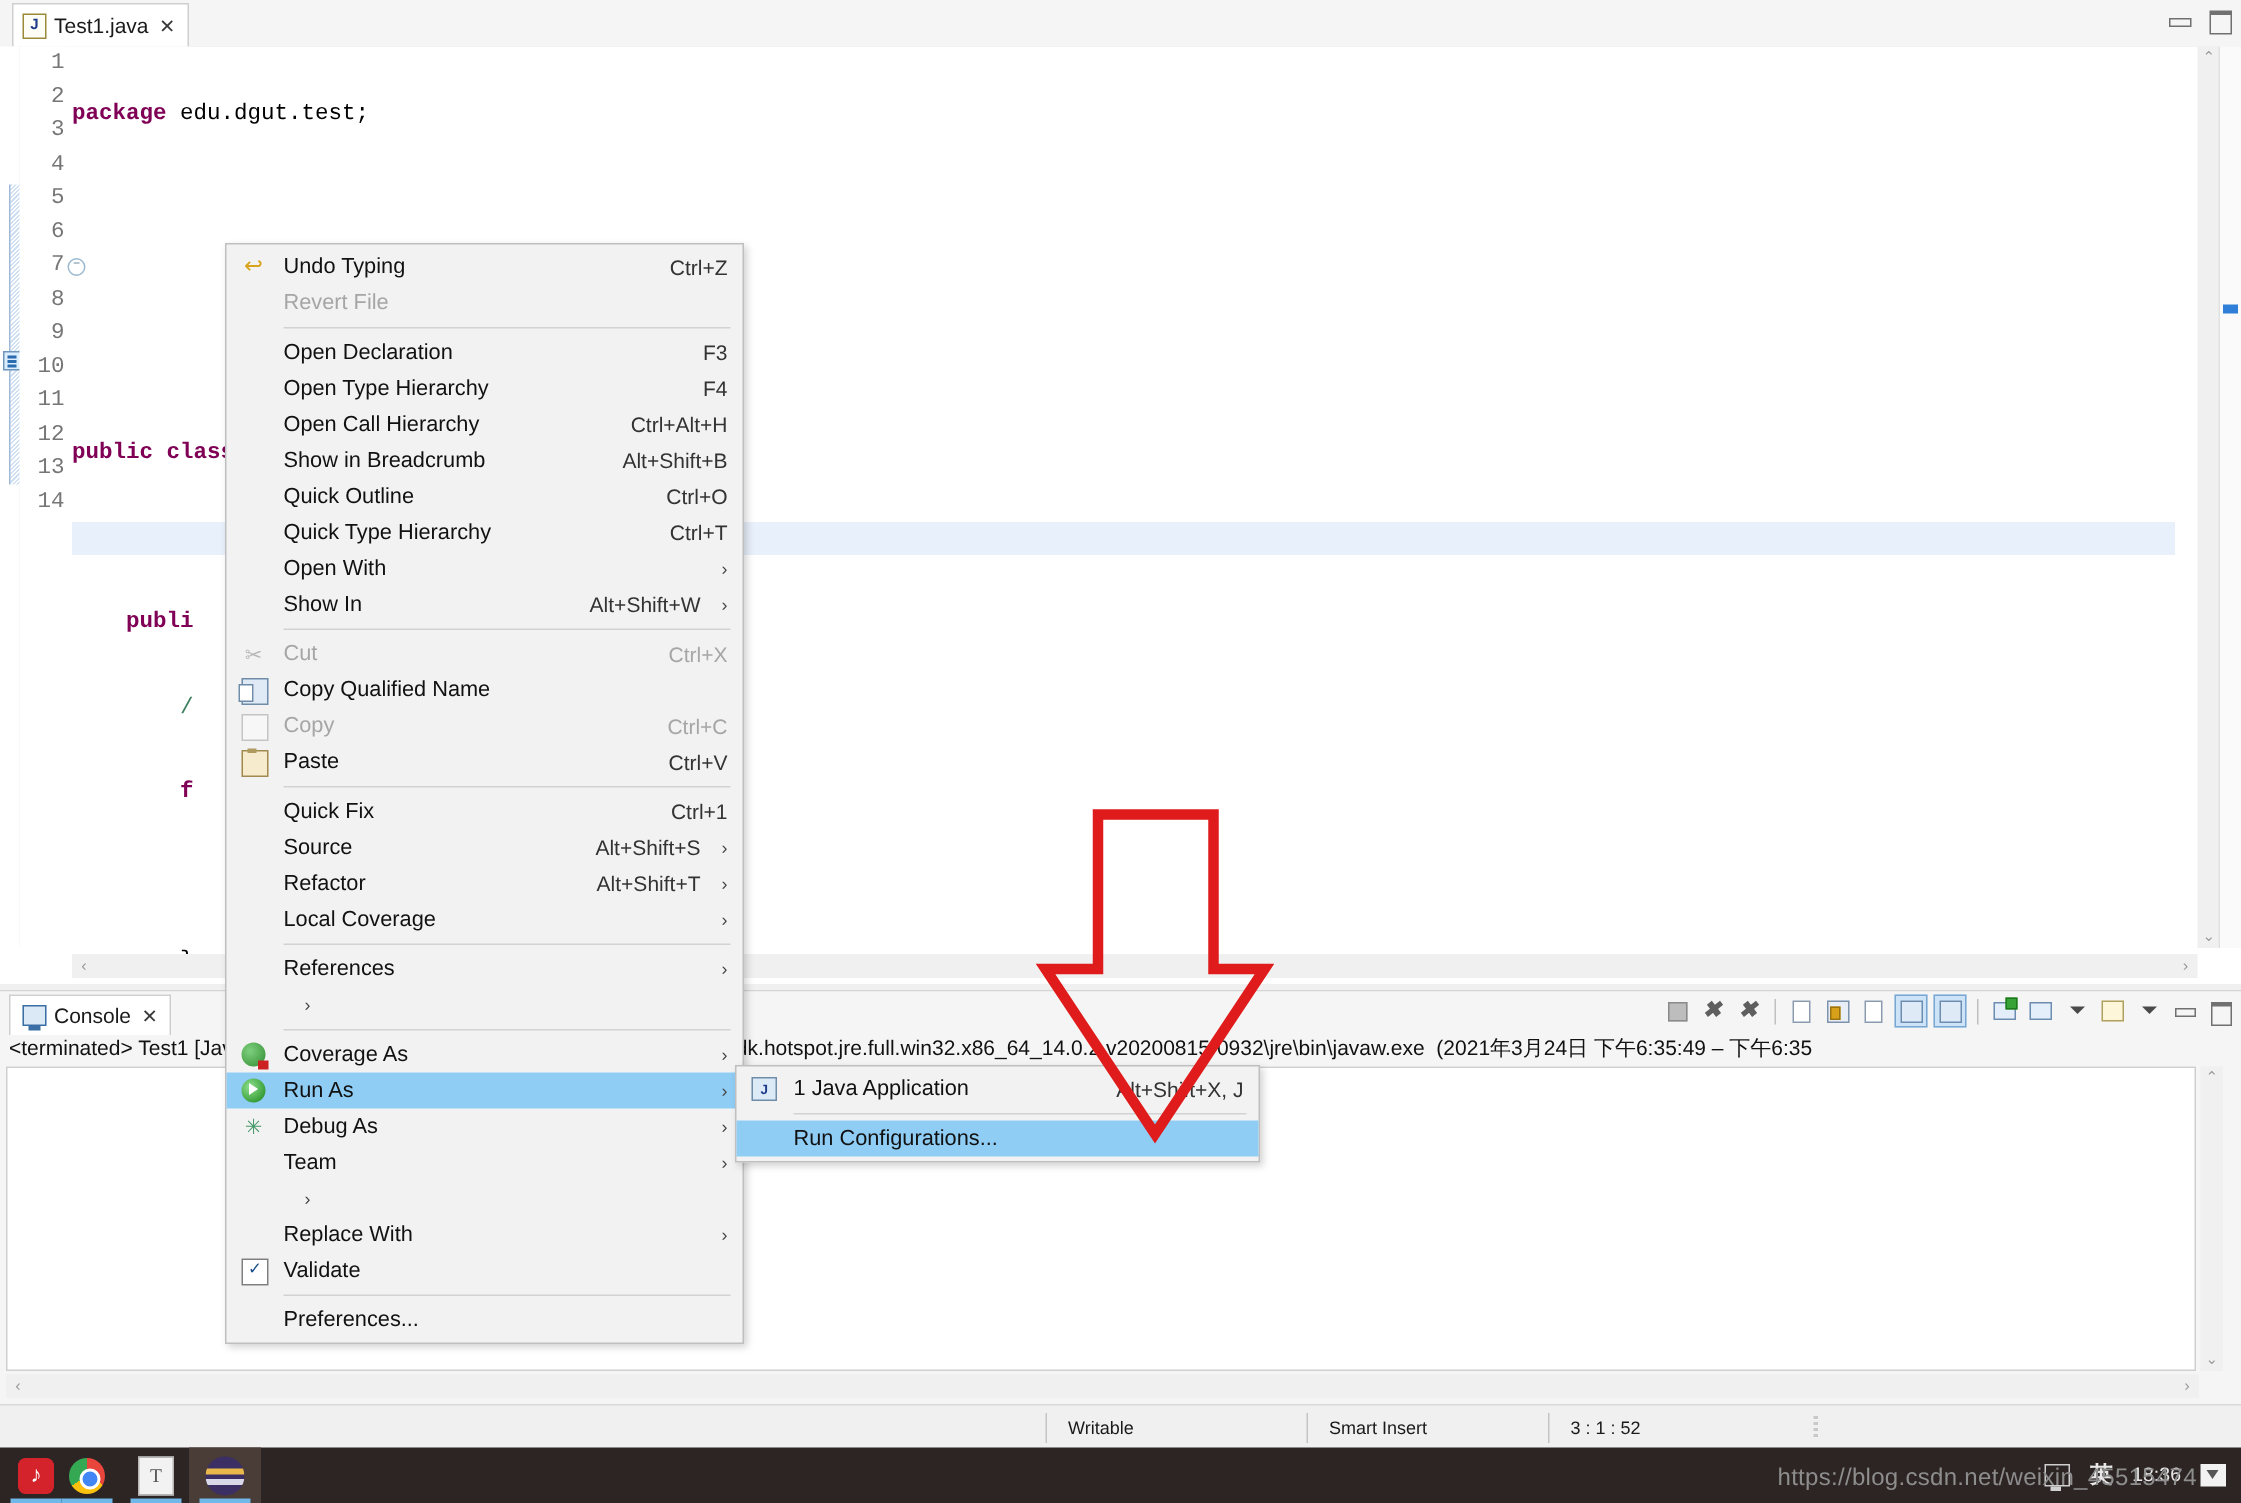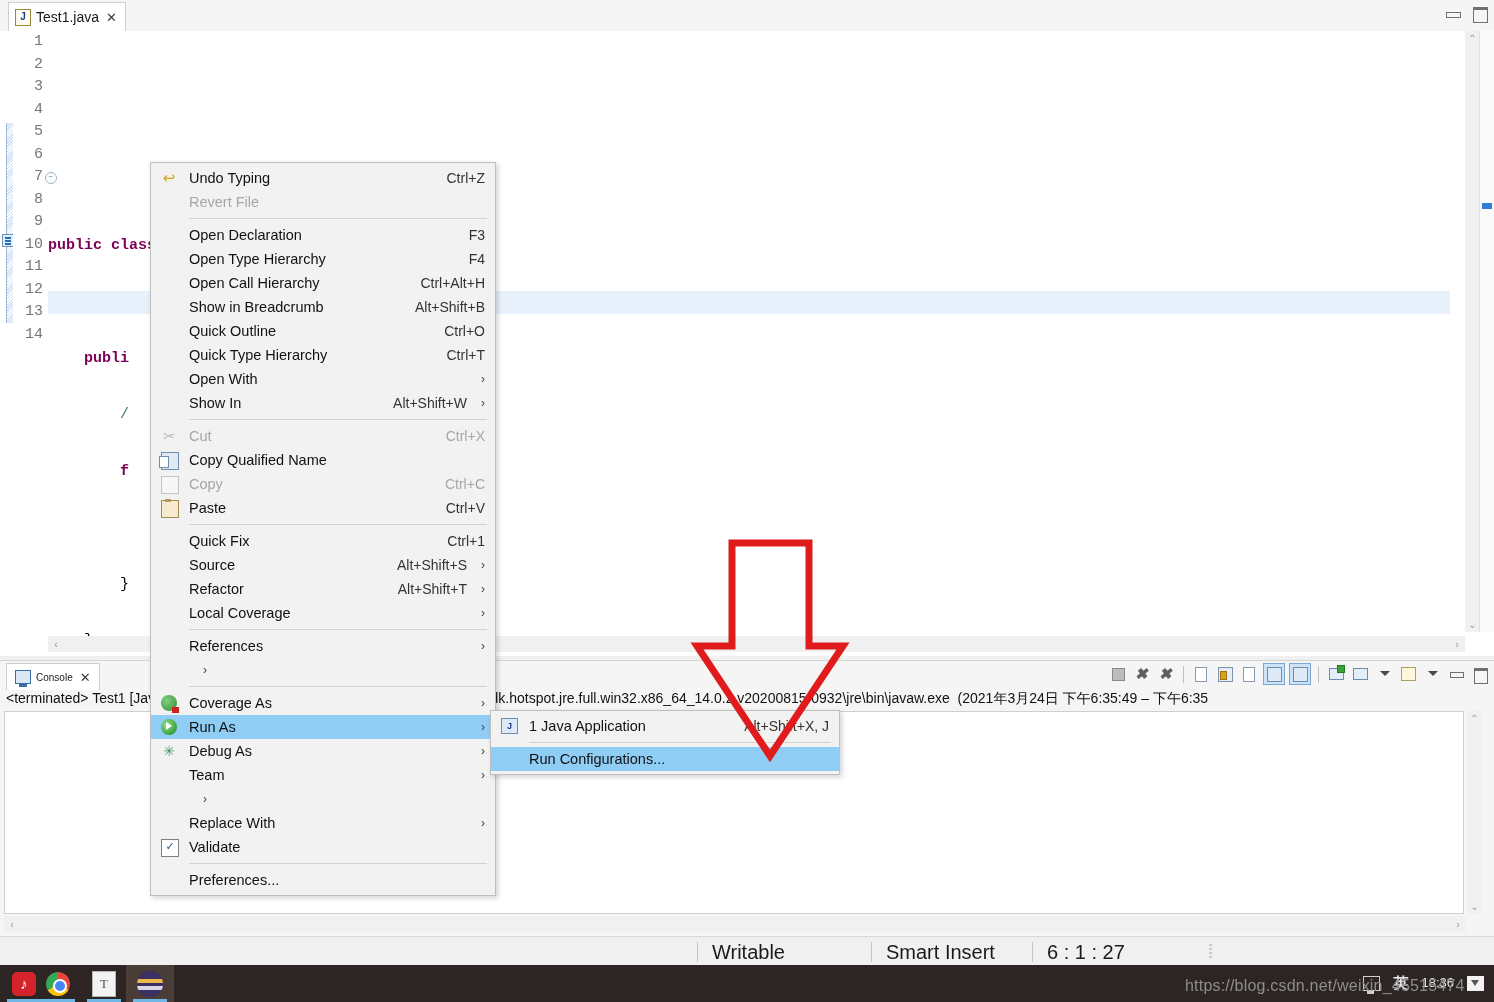--- a/index.html
+++ b/index.html
@@ -131,21 +131,21 @@
   }
   .console-tabbar {
     position: absolute; left: 0; top: 0; width: 1494px; height: 28px;
     background: #f5f5f5;
   }
   .console-tab {
     position: absolute; left: 6px; top: 2px; height: 26px;
     background: #ffffff; border: 1px solid #cfcfcf; border-bottom: none;
     display: flex; align-items: center; gap: 5px; padding: 0 8px;
   }
-  .console-tab-label { font-size: 10px; color: #1a1a1a; }
+  .console-tab-label { font-size: 14px; color: #1a1a1a; }
   .console-icon {
     width: 14px; height: 12px; border: 1.5px solid #3b6ea5;
     background: #dbe9f7; position: relative;
   }
   .console-icon::after {
     content: ""; position: absolute; left: 3px; bottom: -4px;
     width: 8px; height: 3px; background: #3b6ea5;
   }
   .console-toolbar {
     position: absolute; right: 4px; top: 2px;
@@ -201,21 +201,21 @@
     color:#9a9a9a; font-size:11px; text-align:center; line-height:16px; }
 
   
   .statusbar {
     position: absolute; left: 0; top: 936px;
     width: 1494px; height: 29px;
     background: #f0f0f0; border-top: 1px solid #d8d8d8;
     display: flex; align-items: center;
   }
   .st-seg {
-    font-size: 20px; color: #1a1a1a;
+    font-size: 12px; color: #1a1a1a;
     padding: 0 14px; height: 20px; line-height: 20px;
     display: flex; align-items: center;
   }
   .st-div { width: 1px; height: 20px; background: #c4c4c4; }
   .st-grip {
     width: 3px; height: 16px; margin-left: 18px;
     background: repeating-linear-gradient(to bottom,#c9c9c9 0 2px,transparent 2px 4px);
   }
 
   
@@ -394,20 +394,21 @@
       <div class="ln">8</div>
       <div class="ln">9</div>
       <div class="ln">10</div>
       <div class="ln">11</div>
       <div class="ln">12</div>
       <div class="ln">13</div>
       <div class="ln">14</div>
     </div>
 
     <div class="code">
+      <div class="cl"><span class="kw">package</span><span> edu.dgut.test;</span></div>
       <div class="cl"></div>
       <div class="cl"></div>
       <div class="cl"></div>
       <div class="cl"><span class="kw">public</span> <span class="kw">class</span><span> Test1 {</span></div>
       <div class="cl hl"></div>
       <div class="cl">    <span class="kw">publi</span><span style="color:#ffffff">xxxxxxxxxxxxxxxxxxxxxxxx</span><span>s) {</span></div>
       <div class="cl">        <span class="cmt">/</span><span style="color:#ffffff">xxxxxxxxxxxxxxxxxxxxxxxxxx</span><span class="cmt">ub</span></div>
       <div class="cl">        <span class="kw">f</span><span style="color:#ffffff">xxxxxxxxxxxxxxxxxxxxxxxxxxx</span><span>i++) {</span></div>
       <div class="cl"></div>
       <div class="cl">        <span>}</span></div>
@@ -500,21 +501,21 @@
     </div>
   </div>
 
   <div class="statusbar">
     <span style="width:697px"></span>
     <span class="st-div"></span>
     <span class="st-seg" style="width:145px">Writable</span>
     <span class="st-div"></span>
     <span class="st-seg" style="width:132px">Smart Insert</span>
     <span class="st-div"></span>
-    <span class="st-seg" style="width:130px">6 : 1 : 27</span>
+    <span class="st-seg" style="width:130px">3 : 1 : 52</span>
     <span class="st-grip"></span>
   </div>
 
   <div class="taskbar">
     <div class="tb-item" style="left:0">
       <span class="ic-netease">♪</span>
       <span class="tb-underline"></span>
     </div>
     <div class="tb-item" style="left:34px">
       <span class="ic-chrome"></span>

